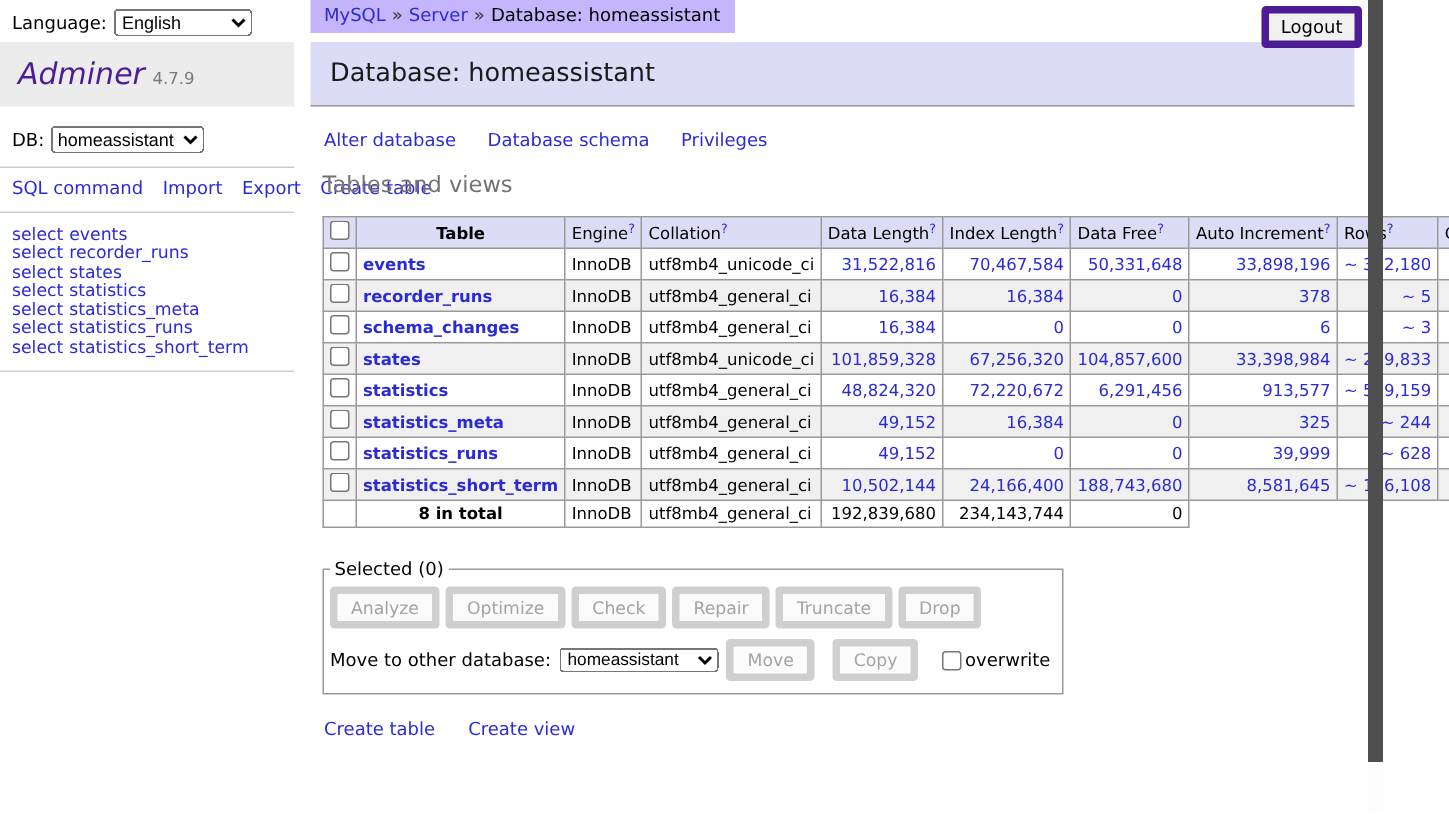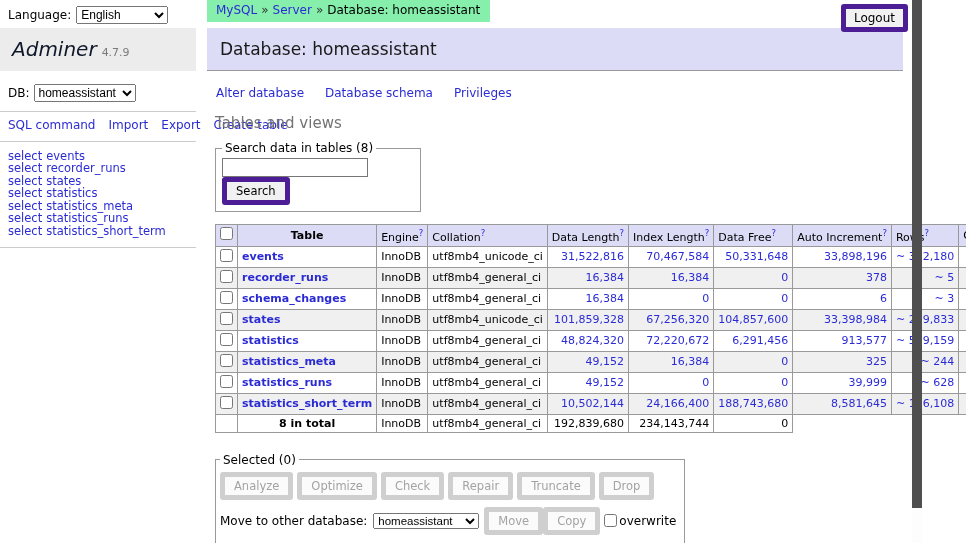--- a/index.html
+++ b/index.html
@@ -6,34 +6,34 @@
   html,body { width:966px; height:543px; overflow:hidden; background:#fff;
     font-family:"DejaVu Sans","Liberation Sans",sans-serif; font-size:12px; color:#000; }
   a { color:#2b2bd5; text-decoration:none; cursor:pointer; }
   .page { position:relative; width:922px; height:543px; }
 
   
   .sidebar { position:absolute; left:0; top:0; width:196px; }
   .lang-row { height:28px; padding:6px 0 0 8px; white-space:nowrap; }
   .lang-row select { width:92px; margin-left:5px; font-size:12px; }
   .app-band { height:43px; background:#ececec; padding:9px 0 0 12px; }
-  .app-name { font-size:20px; font-style:italic; color:#0f172a; font-weight:normal; display:inline; }
+  .app-name { font-size:20px; font-style:italic; color:#4c1d95; font-weight:normal; display:inline; }
   .app-version { font-size:11px; color:#7a7a7a; margin-left:5px; }
   .db-row { margin:13px 0 9px 8px; white-space:nowrap; }
   .db-row select { width:102px; margin-left:4px; font-size:12px; }
   .sidebar hr { border:0; border-top:1px solid #ccc; margin:0; }
   .side-nav { padding:7px 8px 8px 8px; line-height:13.5px; }
   .side-nav a { margin-right:13px; white-space:nowrap; }
   .tables-list { padding:8px 8px 9px 8px; font-size:11.5px; }
   .tables-list .tl-line { line-height:12.6px; white-space:nowrap; }
   .tables-list a { margin-right:4px; }
 
   
   .main { position:absolute; left:207px; top:0; width:749px; }
-  .breadcrumb { display:inline-block; background:#86efac; padding:4px 10px 5px 9px; line-height:13px; }
+  .breadcrumb { display:inline-block; background:#c4b5fd; padding:4px 10px 5px 9px; line-height:13px; }
   .crumb-sep { color:#333; margin:0 4px; }
   .crumb-current { color:#000; }
   .title-band { margin-top:6px; width:696px; height:43px; background:#dcdcf7;
     border-bottom:1px solid #999; padding:11px 0 0 13px; font-size:17px; font-weight:normal; color:#1a1a1a; }
   .page-links { margin:15px 0 0 9px; }
   .page-links a { margin-right:21px; }
   h3 { font-size:15px; font-weight:normal; color:#737373; }
   .h-tables { margin:14px 0 0 8px; }
 
   fieldset { border:1px solid #999; }
@@ -57,21 +57,21 @@
   .c-name { min-width:118px; }
   .c-comment { min-width:48px; }
   tfoot td, tfoot th { background:#fff; }
   tfoot th { font-weight:bold; }
   tfoot td.num { color:#000; }
 
   .selected-fieldset { margin:20px 0 0 8px; width:407px; padding:5px 8px 8px 4px; }
   .sel-buttons .btn { margin-right:4px; }
   .move-row { margin-top:7px; white-space:nowrap; }
   .move-row select { width:106px; margin:0 5px 0 6px; font-size:11.5px; vertical-align:middle; }
-  .move-row .btn { margin-right:0; }
+  .move-row .btn { margin-right:12px; }
   .move-row label { vertical-align:middle; }
   .move-row input[type=checkbox] { vertical-align:middle; margin:0 2px 0 4px; }
 
   .create-links { margin:16px 0 0 9px; }
   .create-links a { margin-right:22px; }
 
   
   .logout-btn { position:absolute; top:4px; right:14px; font-size:12px; padding:2px 8px; }
   .scrollbar-track { position:absolute; right:0; top:0; width:10px; height:543px; background:#fdfdfd; }
   .scrollbar-thumb { position:absolute; right:0; top:0; width:10px; height:508px; background:#4f4f4f; }
@@ -123,25 +123,20 @@
     </div>
 
     <h2 class="title-band">Database: homeassistant</h2>
 
     <div class="page-links">
       
     <a href="#">Alter database</a><a href="#">Database schema</a><a href="#">Privileges</a></div>
 
     <h3 class="h-tables">Tables and views</h3>
 
-    <fieldset class="search-fieldset">
-      <legend>Search data in tables (8)</legend>
-      <input type="text" value="" style="">
-      <button class="btn">Search</button>
-    </fieldset>
 
     <table>
       <thead>
         <tr>
           <th class="c-check"><input type="checkbox" style=""></th>
           <th class="c-name head-table">Table</th>
 
         <th><span>Engine</span><sup><a href="#">?</a></sup></th>
             <th><span>Collation</span><sup><a href="#">?</a></sup></th>
             <th><span>Data Length</span><sup><a href="#">?</a></sup></th>

